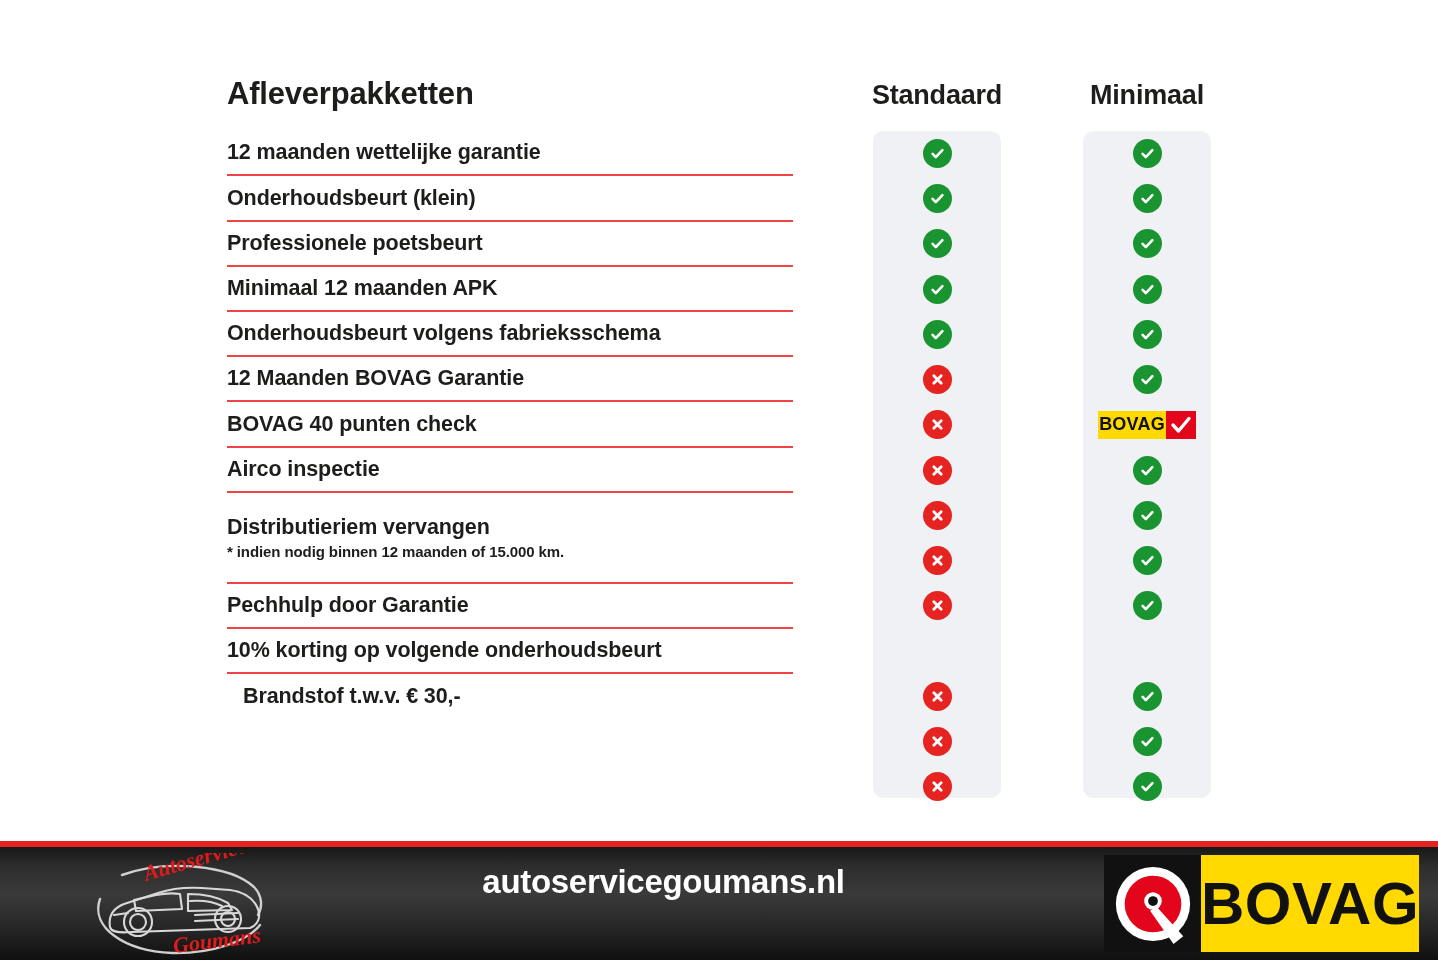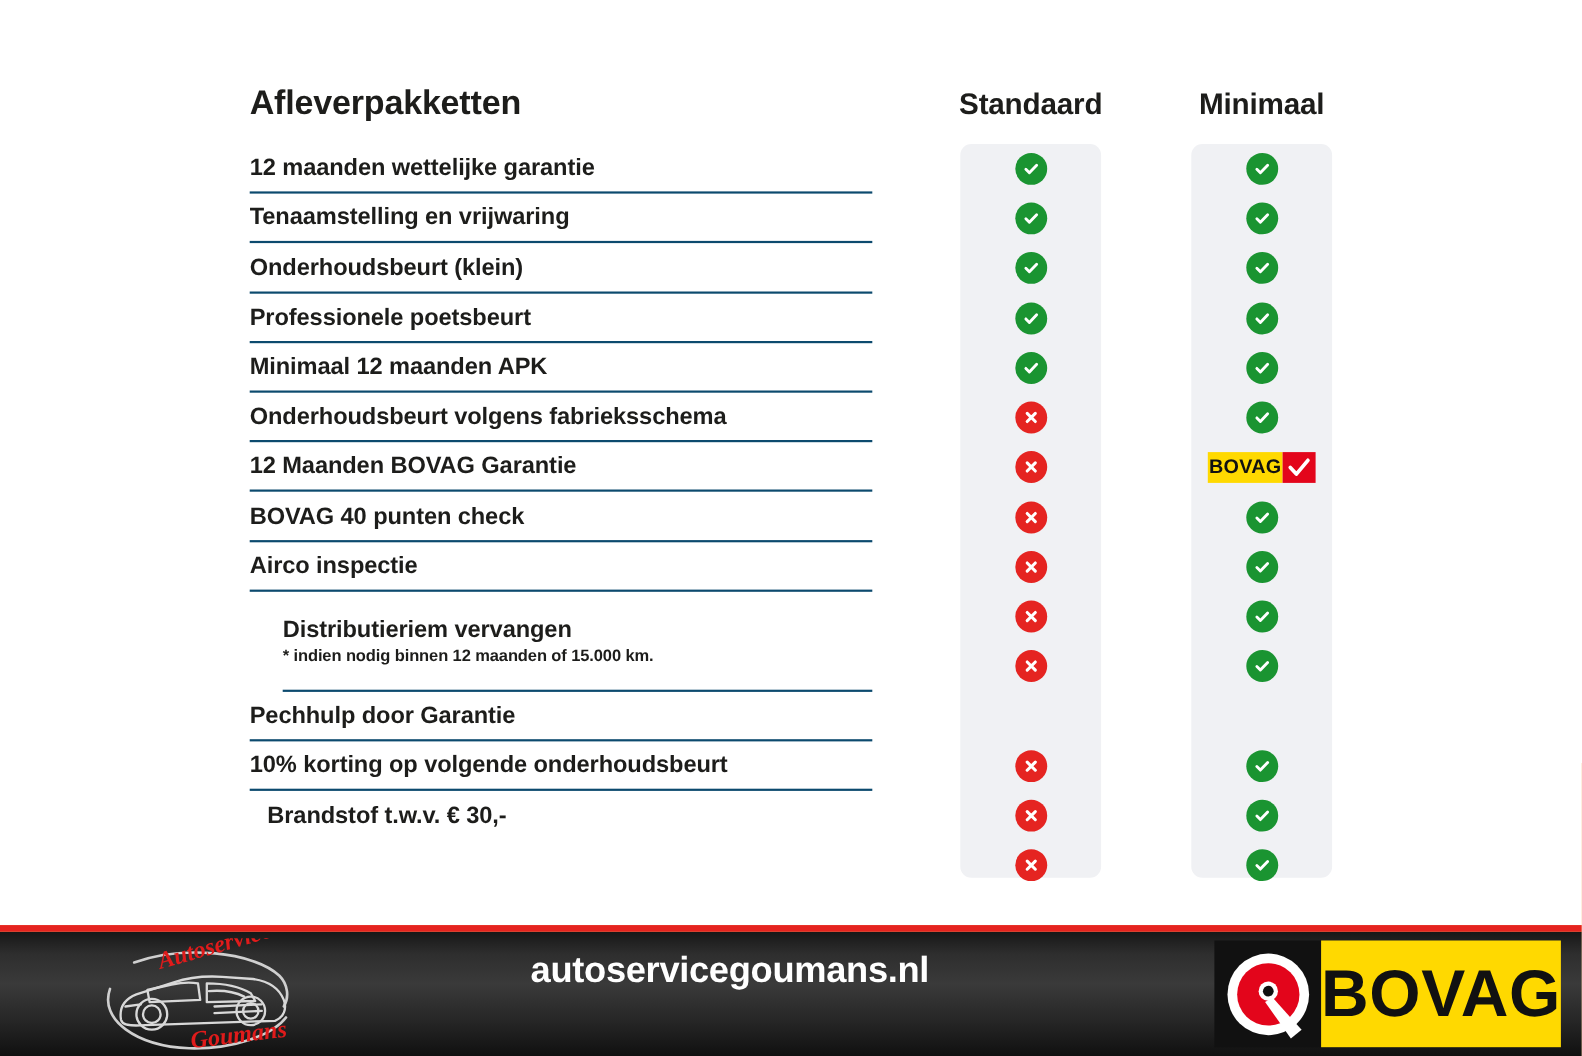--- a/index.html
+++ b/index.html
@@ -63,21 +63,21 @@
 
   
   .rows {
     position: absolute;
     left: 227px;
     top: 131px;
     width: 566px;
   }
   .row {
     position: relative;
-    border-bottom: 2px solid #0c4a6e;
+    border-bottom: 2px solid #ef4444;
     display: flex;
     flex-direction: column;
     justify-content: center;
   }
   .row:last-child { border-bottom: none; }
   .row-label {
     font-size: 21.5px;
     font-weight: 600;
     color: #1d1d1b;
     line-height: 1.15;
@@ -225,23 +225,20 @@
 
     <div class="hdr-col hdr-premium">Minimaal</div>
 
     <div class="panel panel-standaard"></div>
     <div class="panel panel-premium"></div>
 
     <div class="rows" id="rows-container">
         <div class="row" style="height: 45px;">
           <div class="row-label">12 maanden wettelijke garantie</div>
         </div>
-        <div class="row" style="height: 45px;">
-          <div class="row-label">Tenaamstelling en vrijwaring</div>
-        </div>
         <div class="row" style="height: 46px;">
           <div class="row-label">Onderhoudsbeurt (klein)</div>
         </div>
         <div class="row" style="height: 45px;">
           <div class="row-label">Professionele poetsbeurt</div>
         </div>
         <div class="row" style="height: 45px;">
           <div class="row-label">Minimaal 12 maanden APK</div>
         </div>
         <div class="row" style="height: 45px;">
@@ -249,21 +246,21 @@
         </div>
         <div class="row" style="height: 45px;">
           <div class="row-label">12 Maanden BOVAG Garantie</div>
         </div>
         <div class="row" style="height: 46px;">
           <div class="row-label">BOVAG 40 punten check</div>
         </div>
         <div class="row" style="height: 45px;">
           <div class="row-label">Airco inspectie</div>
         </div>
-        <div class="row" style="height: 91px; margin-left: 30px;">
+        <div class="row" style="height: 91px;">
           <div class="row-label">Distributieriem vervangen</div>
           <div class="row-note">* indien nodig binnen 12 maanden of 15.000 km.</div>
         </div>
         <div class="row" style="height: 45px;">
           <div class="row-label">Pechhulp door Garantie</div>
         </div>
         <div class="row" style="height: 45px;">
           <div class="row-label">10% korting op volgende onderhoudsbeurt</div>
         </div>
         <div class="row" style="height: 45px; margin-left: 16px;">

